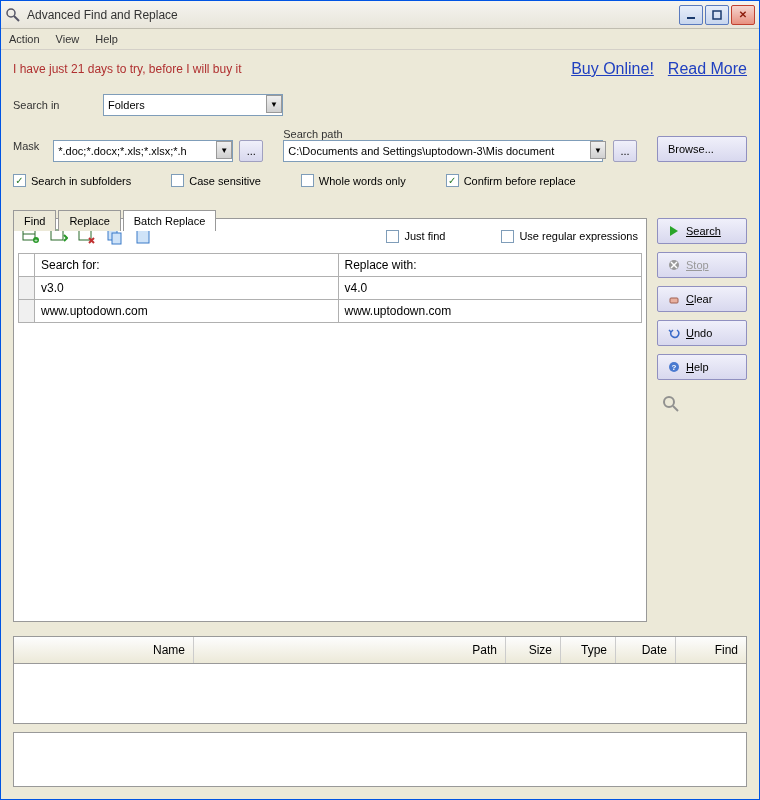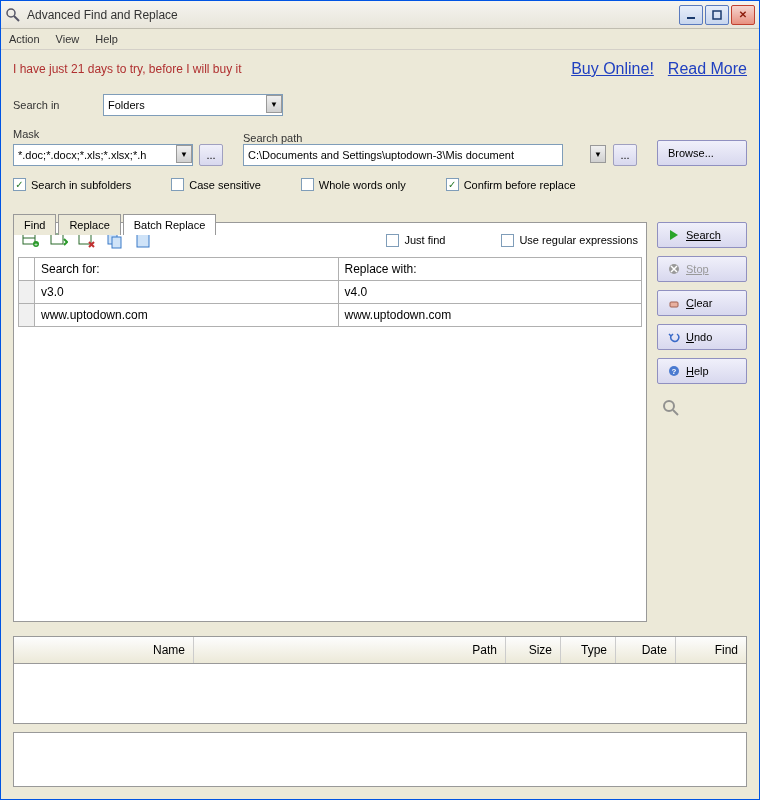--- a/index.html
+++ b/index.html
@@ -98,21 +98,21 @@
 
   <div class="formrow">
     <span class="label" style="width:80px">Search in</span>
     <span class="selwrap">
       <input type="text" class="select" value="Folders" style="">
       <span class="dropbtn">▼</span>
     </span>
   </div>
 
   <div class="formrow" style="gap:20px;align-items:flex-end">
-    <div style="display:flex;flex-direction:column;gap:4px">
+    <div style="display:flex;flex-direction:row;gap:14px">
       <span class="label">Mask</span>
       <div style="display:flex;gap:6px;align-items:center">
         <span class="selwrap">
           <input type="text" class="textinput" style="width: 180px;" value="*.doc;*.docx;*.xls;*.xlsx;*.h">
           <span class="dropbtn">▼</span>
         </span>
         <span class="iconbtn">...</span>
       </div>
     </div>
     <div style="display:flex;flex-direction:column;gap:0;flex:1">

